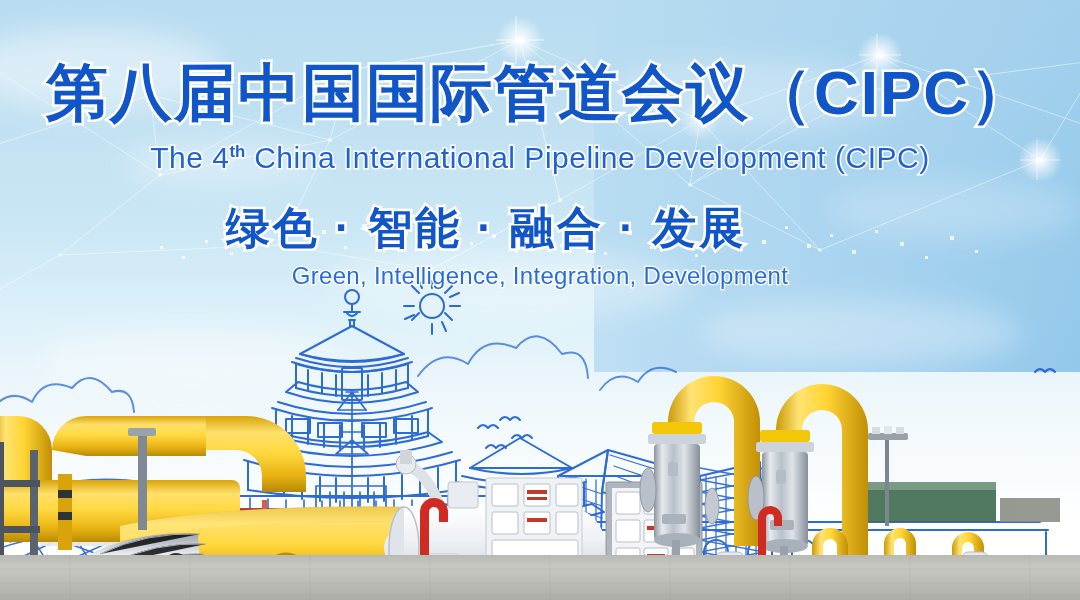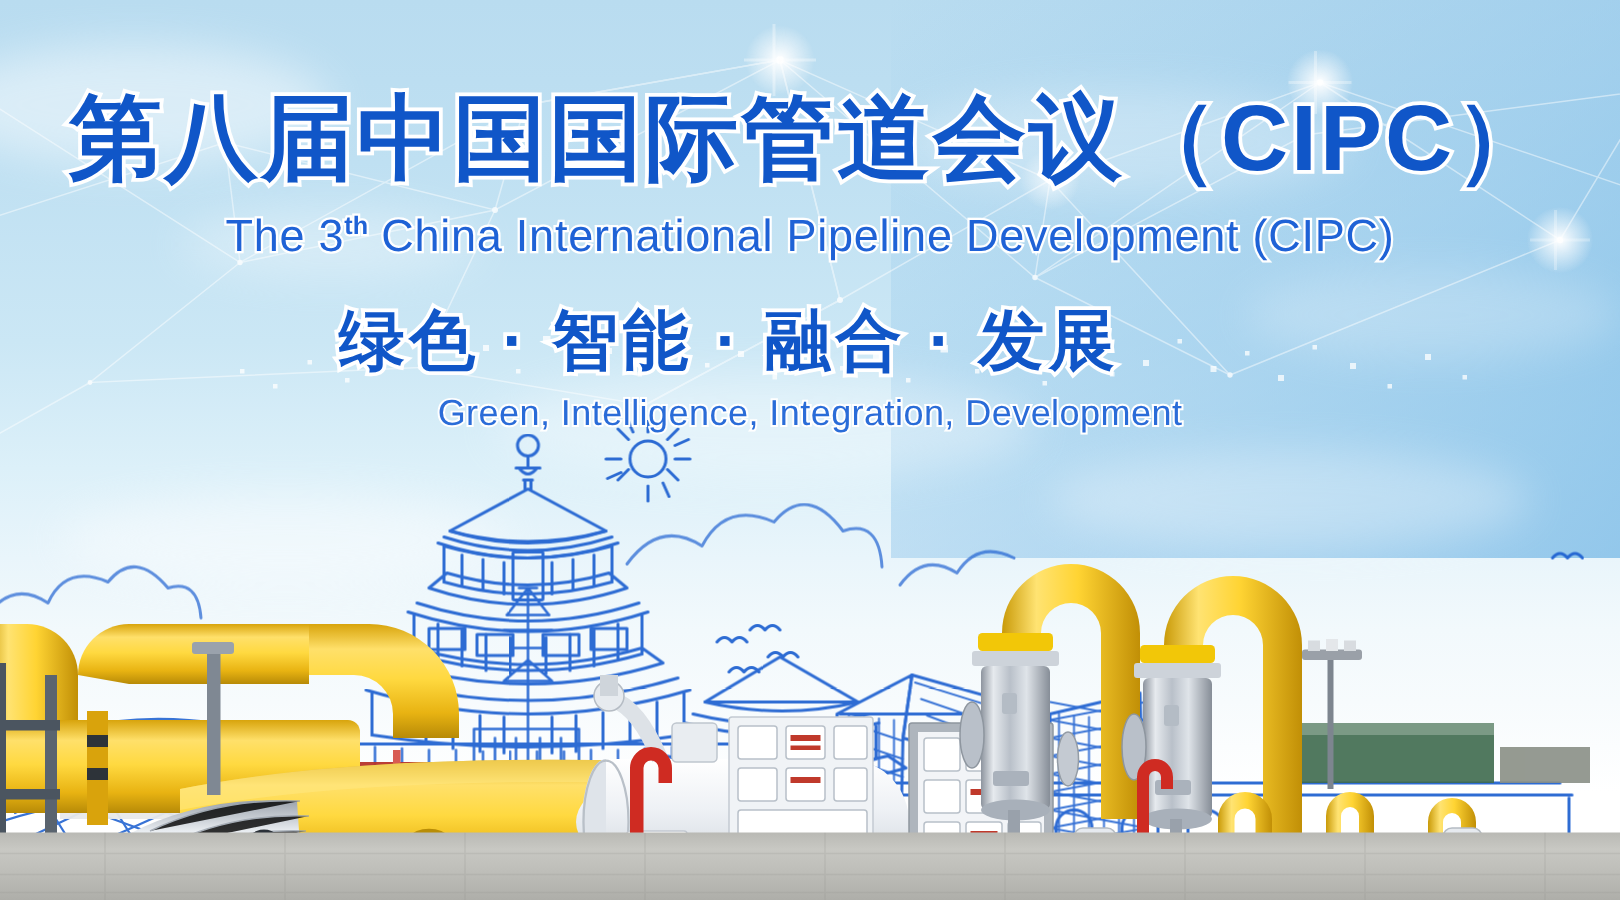--- a/index.html
+++ b/index.html
@@ -629,21 +629,21 @@
       <path d="M70 0 v45 M190 0 v45 M310 0 v45 M430 0 v45 M550 0 v45
                M670 0 v45 M790 0 v45 M910 0 v45 M1030 0 v45"></path>
     </g>
   </svg>
 
   <div class="text-layer">
 
     <div class="title-cn">第八届中国国际管道会议（CIPC）</div>
 
     <div class="title-en">
-      <span>The 3</span><sup>th</sup><span> China International Pipeline Development (CIPC)</span>
+      <span>The 4</span><sup>th</sup><span> China International Pipeline Development (CIPC)</span>
     </div>
 
     <div class="tag-cn">绿色 · 智能 · 融合 · 发展</div>
 
     <div class="tag-en">Green, Intelligence, Integration, Development</div>
   </div>
 
 </div>
 
 </body></html>

